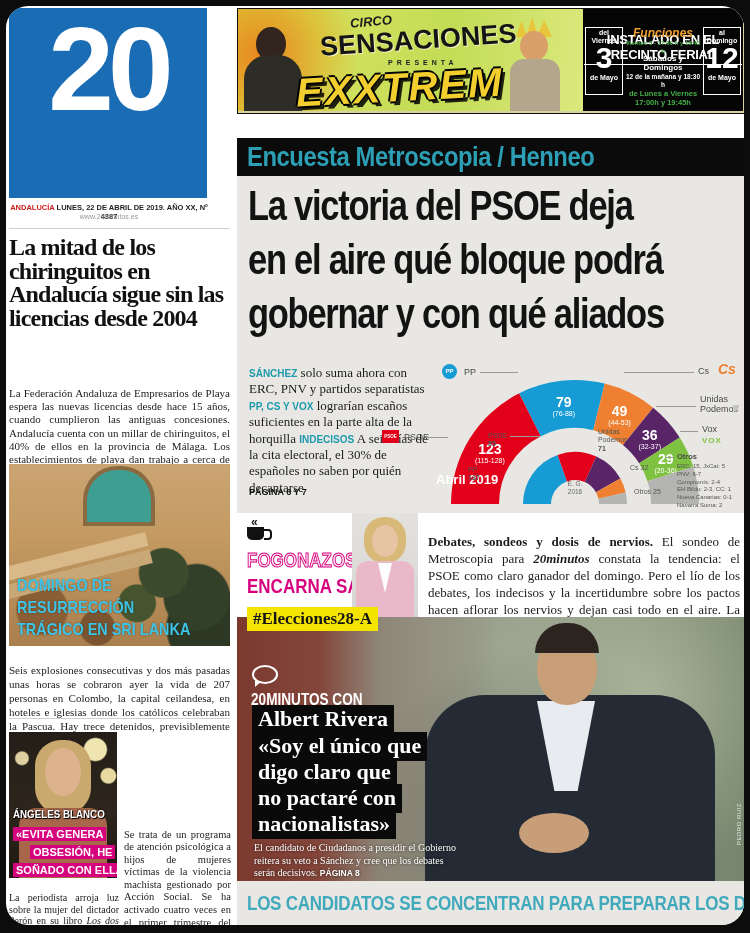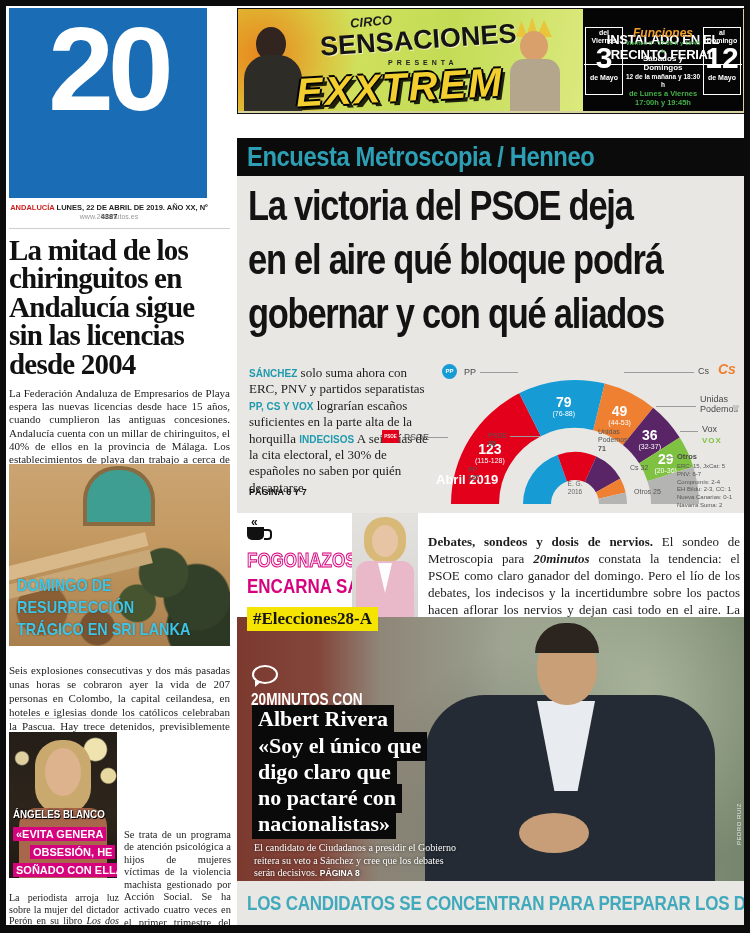--- a/index.html
+++ b/index.html
@@ -1,17 +1,17 @@
 <!DOCTYPE html>
 <html><head>
 <meta charset="utf-8">
 <style>
   html,body{margin:0;padding:0;background:#2a2a2a;}
   .frame{position:relative;width:750px;height:933px;background:#0c0c0c;font-family:"Liberation Sans",sans-serif;overflow:hidden;}
-  .page{position:absolute;left:6px;top:6px;width:738px;height:919px;background:#ffffff;overflow:hidden;}
+  .page{position:absolute;left:6px;top:6px;width:738px;height:919px;background:#ffffff;overflow:hidden;border-radius:22px;}
   .abs{position:absolute;}
   .serif{font-family:"Liberation Serif","DejaVu Serif",serif;}
   .cond{transform:scaleX(.85);transform-origin:0 0;white-space:nowrap;}
 
   
   .logo-box{left:3px;top:2px;width:198px;height:190px;background:#1a6cb4;color:#fff;text-align:center;}
   .logo-20{font-size:118px;font-weight:700;line-height:1.0;letter-spacing:-6px;margin-top:2px;}
   .logo-min{font-size:44px;font-weight:700;letter-spacing:-1px;margin-top:-14px;}
   .dateline{left:0;top:197px;width:206px;text-align:center;font-size:7.5px;font-weight:700;color:#222;}
   .dateline .ed{color:#d02020;}
@@ -41,21 +41,21 @@
   .ad-datebox .big{font-size:30px;font-weight:700;line-height:.95;}
   .ad-mid{position:absolute;left:42px;top:17px;width:76px;text-align:center;}
   .ad-func{font-size:12px;font-weight:700;color:#f0a030;font-style:italic;}
   .ad-green{font-size:6px;font-weight:700;color:#45b049;line-height:1.25;}
   .ad-green2{font-size:7.5px;font-weight:700;color:#45b049;line-height:1.2;}
   .ad-white{font-size:8px;font-weight:700;line-height:1.1;}
   .ad-white2{font-size:6.5px;font-weight:700;line-height:1.25;}
   .ad-contact{position:absolute;left:1px;bottom:2px;width:158px;text-align:center;font-size:8.5px;font-weight:700;border-top:1px solid #fff;padding-top:2px;}
 
   
-  .story1-headline{left:3px;top:230px;width:222px;font-size:29px;font-weight:700;line-height:.98;letter-spacing:-.8px;color:#111;}
+  .story1-headline{left:3px;top:230px;width:222px;font-size:24px;font-weight:700;line-height:.98;letter-spacing:-.8px;color:#111;}
   .story1-body{left:3px;top:370px;width:221px;font-size:11px;line-height:1.2;color:#1c1c1c;text-align:justify;}
   .pageref{font-family:"Liberation Sans",sans-serif;font-size:8.5px;font-weight:700;color:#111;}
   .sl-photo{left:3px;top:458px;width:221px;height:182px;overflow:hidden;
     background:linear-gradient(180deg,#caa472 0%,#c49a62 40%,#a97f4e 100%);}
   .sl-arch{position:absolute;left:78px;top:6px;width:64px;height:52px;border-radius:30px 30px 0 0;background:#3f9e92;box-shadow:0 0 0 4px #8a6a40;}
   .sl-rubble{position:absolute;left:0;top:60px;width:221px;height:122px;
     background:radial-gradient(circle at 15% 70%,#8a5f36 0 12%,transparent 13%),
                radial-gradient(circle at 40% 85%,#7a5430 0 10%,transparent 11%),
                radial-gradient(circle at 70% 40%,#3c4a2e 0 14%,transparent 15%),
                radial-gradient(circle at 85% 60%,#32402a 0 16%,transparent 17%),

